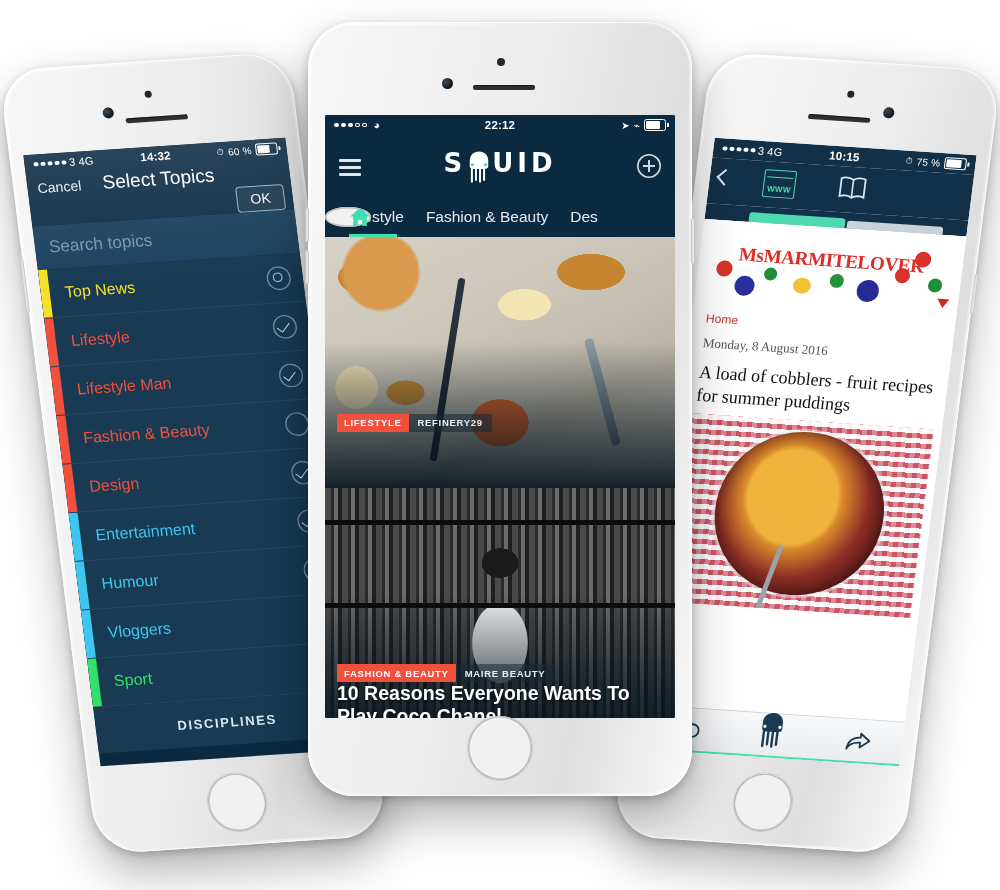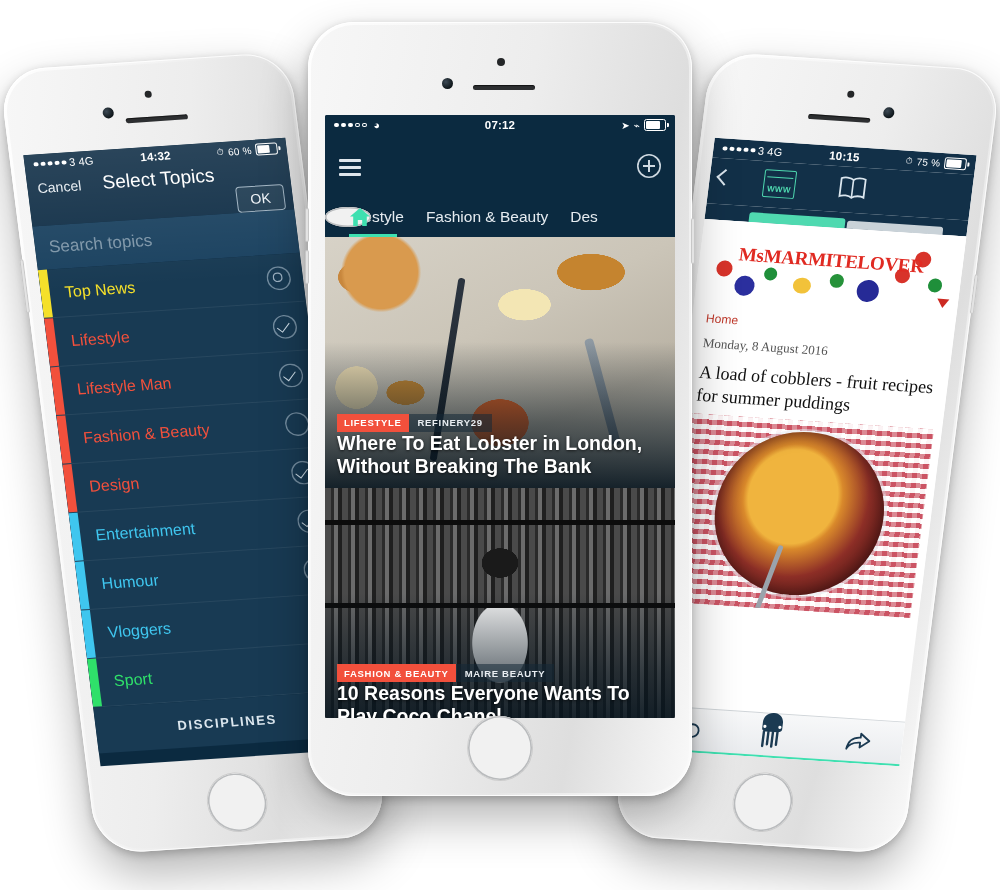--- a/index.html
+++ b/index.html
@@ -402,36 +402,51 @@
           <div class="sb-left">
             <span class="sb-dots">
               <i class="dot"></i>
                 <i class="dot"></i>
                 <i class="dot"></i>
                 <i class="dot hollow"></i>
                 <i class="dot hollow"></i>
             </span>
             <span style="margin-left:4px;font-size:11px;">◕</span>
           </div>
-          <div class="sb-center">07:12</div>
+          <div class="sb-center">22:12</div>
           <div class="sb-right">
             <span style="font-size:10px;">➤</span>
             <span style="font-size:10px;">⌁</span>
             <span class="batt">
                 <i style="width:72%"></i>
               </span>
           </div>
         </div>
       </div>
 
       <div class="navbar">
         <div class="hamburger">
           <span></span>
             <span></span>
             <span></span>
+        </div>
+        <div class="brandwrap">
+          <span class="brand">
+            <span>S</span><span style="display:inline-block;width:26px;vertical-align:-2px;">
+              <svg width="24" height="36" viewBox="0 0 26 38" style="vertical-align:top;">
+                <path d="M13 1 C19 1,23 5,23 11 L23 17 C23 19,21 20,19 20 L7 20 C5 20,3 19,3 17 L3 11 C3 5,7 1,13 1 Z" fill="#ffffff"></path>
+                <rect x="4.2" y="19" width="2.2" height="16" rx="1.1" fill="#ffffff"></rect>
+                <rect x="8.6" y="19" width="2.2" height="14" rx="1.1" fill="#ffffff"></rect>
+                <rect x="13" y="19" width="2.2" height="16" rx="1.1" fill="#ffffff"></rect>
+                <rect x="17.4" y="19" width="2.2" height="14" rx="1.1" fill="#ffffff"></rect>
+                <circle cx="6" cy="15.5" r="1.7" fill="#3ee0b0"></circle>
+                <circle cx="20" cy="15.5" r="1.7" fill="#3ee0b0"></circle>
+              </svg>
+            </span><span>UID</span>
+          </span>
         </div>
         <div class="plusbtn"></div>
       </div>
 
       <div class="tabbar" id="center-tabs">
           <span class="tab home">
             <svg width="22" height="20" viewBox="0 0 22 20">
               <path d="M11 1 L21 9.5 L17.8 9.5 L17.8 19 L13.2 19 L13.2 13 L8.8 13 L8.8 19 L4.2 19 L4.2 9.5 L1 9.5 Z" fill="#3ee0b0"></path>
             </svg>
           </span>
@@ -444,21 +459,20 @@
       <div class="card">
         <div class="photo food">
           <span class="cutlery"></span>
           <span class="cutlery2"></span>
         </div>
         <div class="shade"></div>
         <div class="meta">
           <span class="chip">LIFESTYLE</span>
           <span class="src">REFINERY29</span>
         </div>
-        <div class="headline">Where To Eat Lobster in London, Without Breaking The Bank</div>
       </div>
 
       <div class="card">
         <div class="photo chanel">
           <span class="shelfline" style="top:46%;"></span>
           <span class="shelfline" style="top:13%;"></span>
         </div>
         <div class="shade"></div>
         <div class="meta">
           <span class="chip">FASHION &amp; BEAUTY</span>

